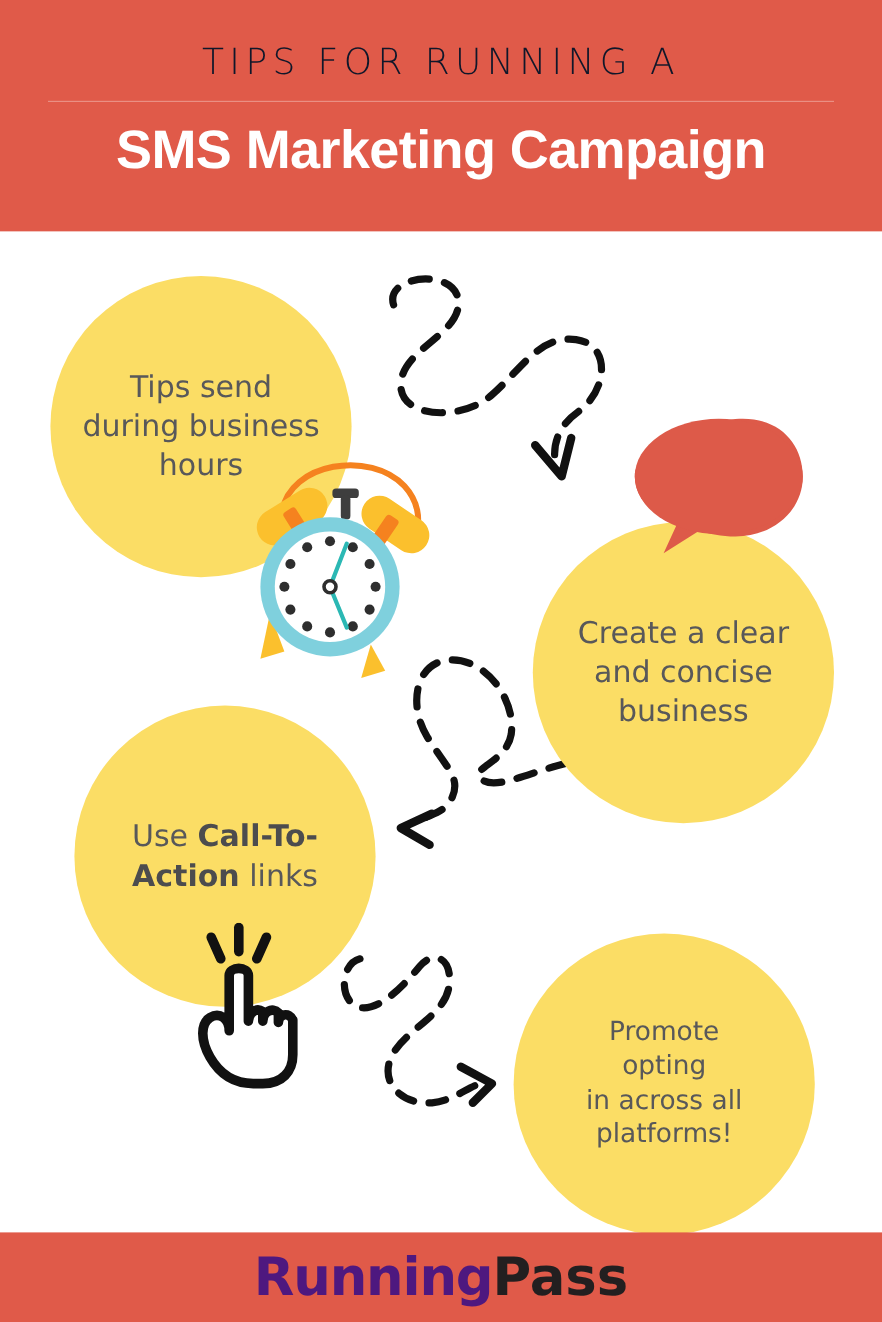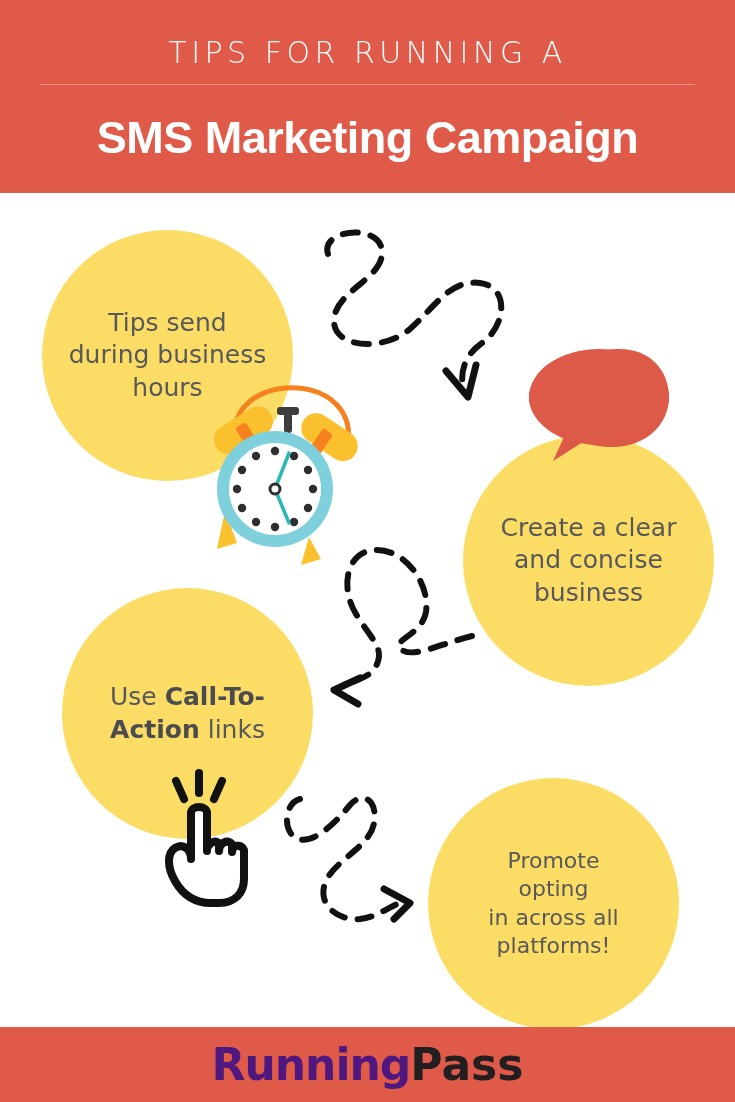--- a/index.html
+++ b/index.html
@@ -12,36 +12,36 @@
   .page{position:relative;width:735px;height:1102px;overflow:hidden;background:#ffffff;}
 
   
   .header{
     position:absolute;left:0;top:0;width:735px;height:193px;
     background:#e05a49;
     display:flex;flex-direction:column;align-items:center;justify-content:flex-start;
   }
   .header-kicker{
     margin-top:38px;
-    color:#ffffff;
+    color:#0f172a;
     font-size:30px;
     letter-spacing:4.5px;
     font-weight:300;
     text-transform:uppercase;
     font-family:"DejaVu Sans", sans-serif;
     line-height:1;
     white-space:nowrap;
   }
   .header-divider{
     margin-top:16px;
     width:655px;height:1px;
     background:rgba(255,255,255,0.32);
   }
   .header-title{
-    margin-top:30px;
+    margin-top:17px;
     color:#ffffff;
     font-size:45px;
     font-weight:bold;
     letter-spacing:-0.5px;
     font-family:"Liberation Sans", sans-serif;
     line-height:1;
     white-space:nowrap;
   }
 
   
@@ -56,21 +56,21 @@
     color:#58585a;
     font-family:"DejaVu Sans", sans-serif;
     font-weight:400;
   }
   .bubble .txt{padding:0 18px;line-height:1.30;}
   .bubble b{font-weight:bold;color:#4c4c4e;}
 
   
   #c1{left:42px;top:37px;width:251px;height:251px;font-size:25px;}
   
-  #c2{left:463px;top:242px;width:251px;height:251px;font-size:25px;}
+  #c2{left:444px;top:242px;width:251px;height:251px;font-size:25px;}
   
   #c3{left:62px;top:395px;width:251px;height:251px;font-size:25px;}
   
   #c4{left:428px;top:585px;width:251px;height:251px;font-size:22px;}
   #c4 .txt{line-height:1.28;}
 
   .art{position:absolute;}
 
   
   .footer{

